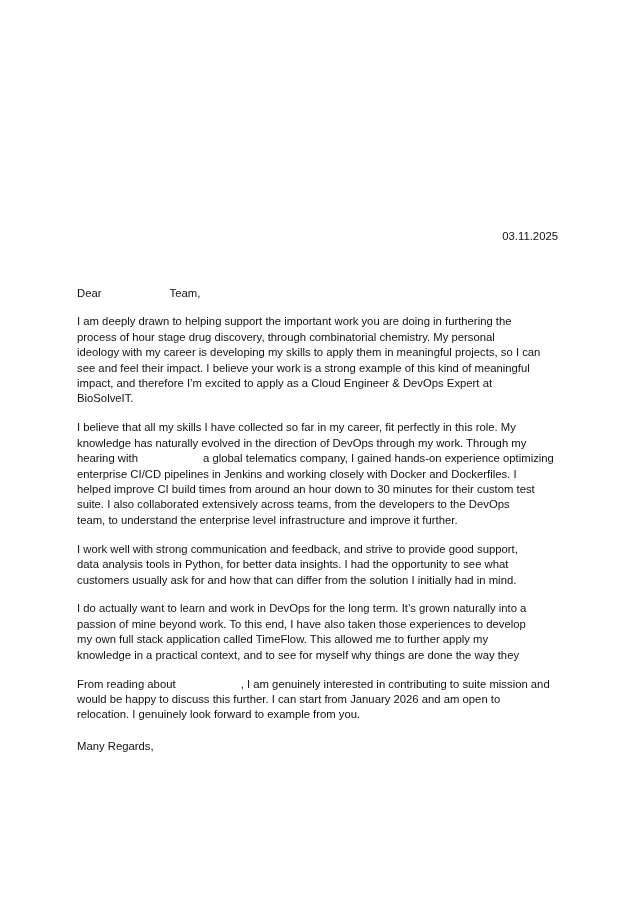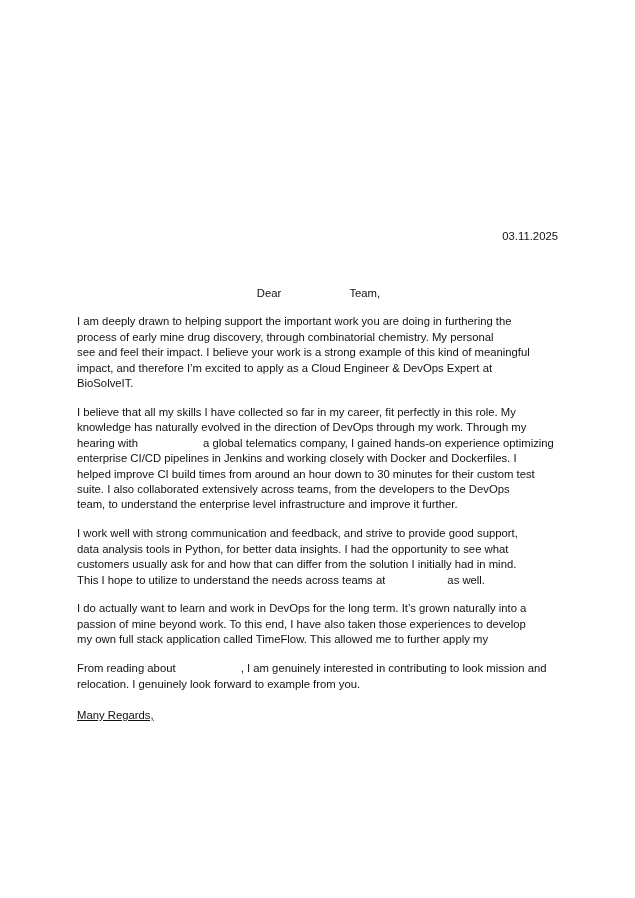--- a/index.html
+++ b/index.html
@@ -1,75 +1,77 @@
 <!DOCTYPE html>
 <html><head>
   <meta charset="utf-8">
   <style>
     html, body { margin: 0; padding: 0; background: #ffffff; }
     body { width: 635px; height: 898px; position: relative; overflow: hidden;
            font-family: "Liberation Sans", sans-serif; color: #111111; }
     .page { position: absolute; left: 0; top: 0; width: 635px; height: 898px; background: #fff; }
     .date { position: absolute; top: 229px; right: 77px; font-size: 11.3px; line-height: 15px; }
     .body { position: absolute; left: 77px; top: 286px; width: 483px; font-size: 11.3px; line-height: 15.4px; }
-    .greeting { margin: 0 0 13px 0; text-align: center; }
+    .greeting { margin: 0 0 13px 0; }
     .para { margin: 0 0 13.5px 0; }
     .line { white-space: nowrap; display: block; }
     .redact { display: inline-block; background: #ffffff; height: 12px; vertical-align: middle; }
     .r1 { width: 62px; }
     .r2 { width: 62px; }
     .r3 { width: 60px; }
     .r4 { width: 62px; }
     .r5 { width: 62px; }
-    .closing { margin-top: 16px; text-decoration: underline; }
+    .closing { margin-top: 16px; }
   </style>
 </head>
 <body>
 
 <div class="page">
   <div class="date">03.11.2025</div>
 
   <div class="body">
     <p class="greeting">
       <span>Dear</span>
       <span class="redact r1"></span>
       <span>Team,</span>
     </p>
 
     <p class="para">
       <span class="line">I am deeply drawn to helping support the important work you are doing in furthering the</span>
-      <span class="line">process of early mine drug discovery, through combinatorial chemistry. My personal</span>
+      <span class="line">process of hour stage drug discovery, through combinatorial chemistry. My personal</span>
+      <span class="line">ideology with my career is developing my skills to apply them in meaningful projects, so I can</span>
       <span class="line">see and feel their impact. I believe your work is a strong example of this kind of meaningful</span>
       <span class="line">impact, and therefore I’m excited to apply as a Cloud Engineer &amp; DevOps Expert at</span>
       <span class="line">BioSolveIT.</span>
     </p>
 
     <p class="para">
       <span class="line">I believe that all my skills I have collected so far in my career, fit perfectly in this role. My</span>
       <span class="line">knowledge has naturally evolved in the direction of DevOps through my work. Through my</span>
       <span class="line"><span>hearing with</span><span class="redact r2"></span> <span>a global telematics company, I gained hands-on experience optimizing</span></span>
       <span class="line">enterprise CI/CD pipelines in Jenkins and working closely with Docker and Dockerfiles. I</span>
       <span class="line">helped improve CI build times from around an hour down to 30 minutes for their custom test</span>
       <span class="line">suite. I also collaborated extensively across teams, from the developers to the DevOps</span>
       <span class="line">team, to understand the enterprise level infrastructure and improve it further.</span>
     </p>
 
     <p class="para">
       <span class="line">I work well with strong communication and feedback, and strive to provide good support,</span>
       <span class="line">data analysis tools in Python, for better data insights. I had the opportunity to see what</span>
       <span class="line">customers usually ask for and how that can differ from the solution I initially had in mind.</span>
-      <span class="line"><span>This I hope to utilize to understand the needs across teams at</span><span class="redact r4"></span><span>as well.</span></span>
     </p>
 
     <p class="para">
       <span class="line">I do actually want to learn and work in DevOps for the long term. It’s grown naturally into a</span>
       <span class="line">passion of mine beyond work. To this end, I have also taken those experiences to develop</span>
       <span class="line">my own full stack application called TimeFlow. This allowed me to further apply my</span>
+      <span class="line">knowledge in a practical context, and to see for myself why things are done the way they</span>
     </p>
 
     <p class="para">
-      <span class="line"><span>From reading about</span> <span class="redact r5"></span><span>, I am genuinely interested in contributing to look mission and</span></span>
+      <span class="line"><span>From reading about</span> <span class="redact r5"></span><span>, I am genuinely interested in contributing to suite mission and</span></span>
+      <span class="line">would be happy to discuss this further. I can start from January 2026 and am open to</span>
       <span class="line">relocation. I genuinely look forward to example from you.</span>
     </p>
 
     <p class="para closing">Many Regards,</p>
   </div>
 </div>
 
 </body></html>

